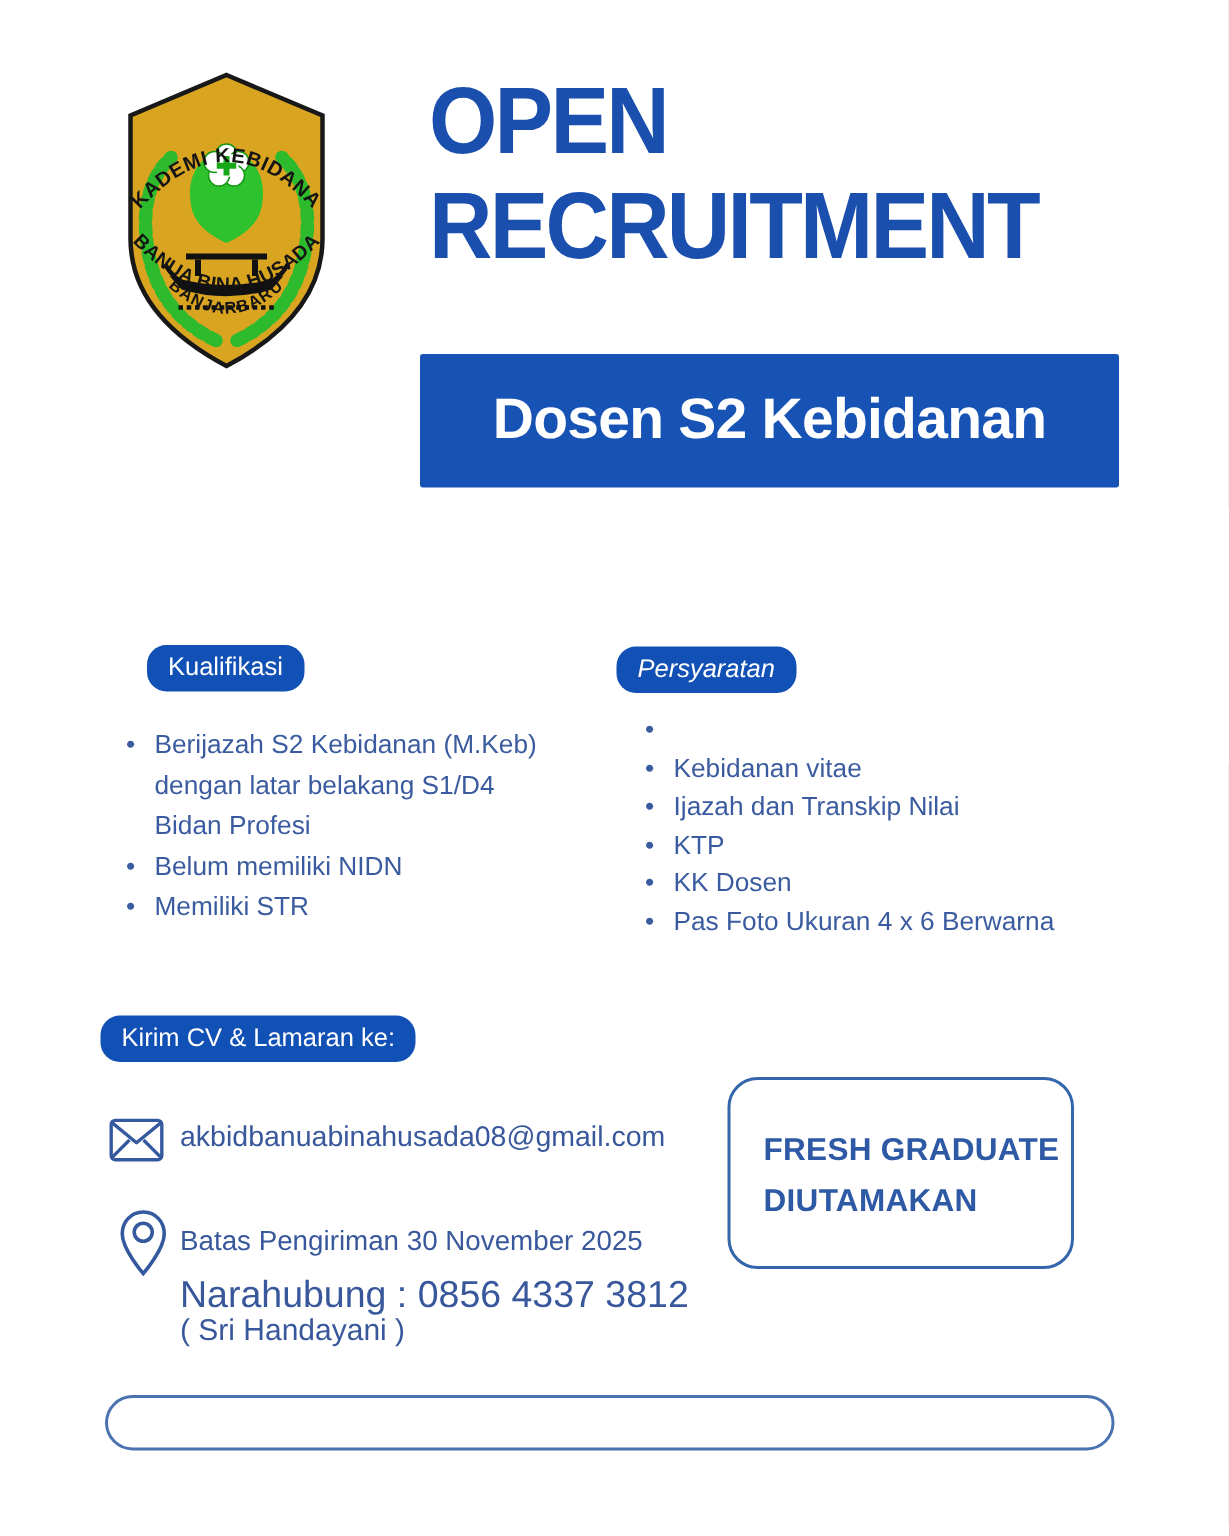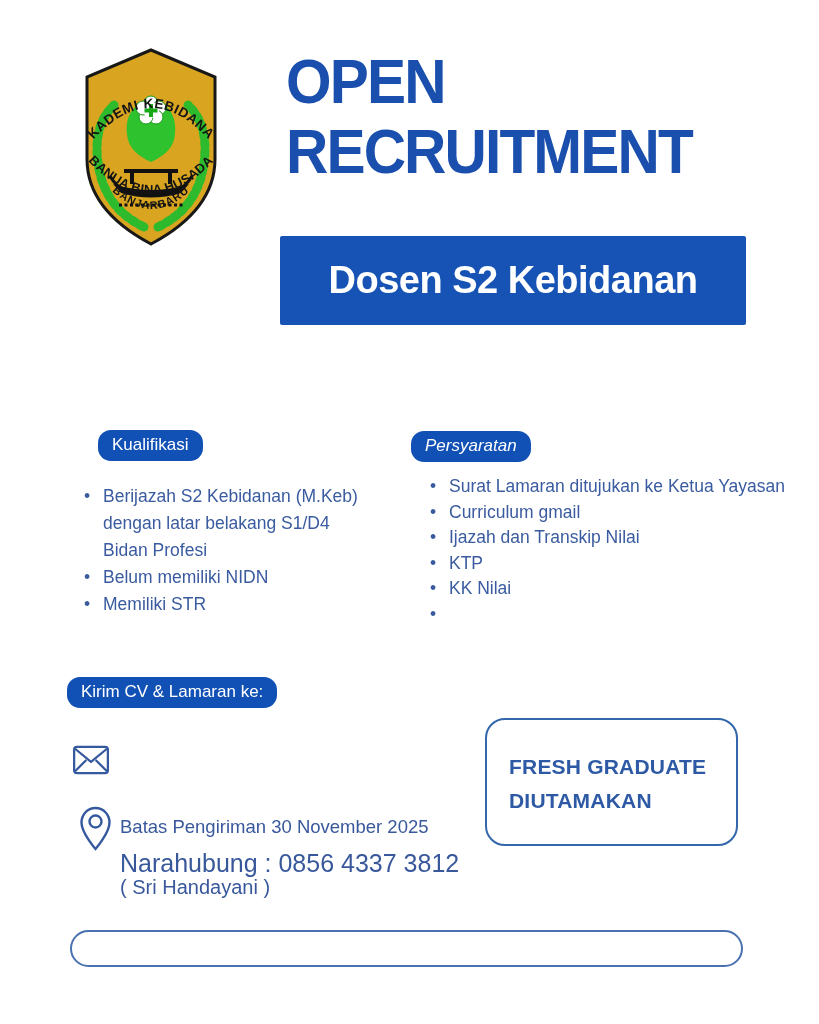--- a/index.html
+++ b/index.html
@@ -35,21 +35,21 @@
   .dot{flex:0 0 19px;color:#3a5b9f;}
   
   .icon-abs{position:absolute;}
   .ctext{position:absolute;color:#39589c;white-space:nowrap;}
   .email-text{left:120px;top:748px;font-size:19px;}
   .deadline-text{left:120px;top:816px;font-size:18.5px;}
   .phone-text{left:120px;top:849px;font-size:25px;}
   .name-text{left:120px;top:876px;font-size:20px;}
   
   .fresh-box{
-    position:absolute;left:485px;top:718px;width:253px;height:128px;
+    position:absolute;left:485px;top:718px;width:231px;height:128px;
     border:2.5px solid #3466ab;border-radius:20px;box-sizing:border-box;
     color:#2d59a5;font-weight:bold;font-size:21px;line-height:34px;
     padding:30px 0 0 22px;letter-spacing:0.2px;
   }
   
   .bottom-pill{
     position:absolute;left:70px;top:930px;width:673px;height:37px;
     border:2px solid #4a71b0;border-radius:19px;box-sizing:border-box;background:#fff;
   }
 </style>
@@ -132,52 +132,53 @@
       <span>Memiliki STR</span>
     </div>
   </div>
 
   <div class="badge badge-persyaratan">
     <span>Persyaratan</span>
   </div>
   <div class="blist blist-right">
     <div class="bitem">
       <span class="dot">•</span>
-      <span>Surat Lamaran ditujukan ke Ketua Yayasan</span>
     </div>
     <div class="bitem">
       <span class="dot">•</span>
-      <span>Curriculum gmail</span>
+      <span>Kebidanan vitae</span>
     </div>
     <div class="bitem">
       <span class="dot">•</span>
       <span>Ijazah dan Transkip Nilai</span>
     </div>
     <div class="bitem">
       <span class="dot">•</span>
       <span>KTP</span>
     </div>
     <div class="bitem">
       <span class="dot">•</span>
-      <span>KK Nilai</span>
+      <span>KK Dosen</span>
     </div>
     <div class="bitem">
       <span class="dot">•</span>
+      <span>Pas Foto Ukuran 4 x 6 Berwarna</span>
     </div>
   </div>
 
   <div class="badge badge-kirim">
     <span>Kirim CV &amp; Lamaran ke:</span>
   </div>
 
   <svg class="icon-abs" style="left:72px;top:745px;" width="38" height="30" viewBox="0 0 40 32">
     <rect x="2" y="2" width="36" height="28" rx="3" fill="none" stroke="#35599e" stroke-width="2.4"></rect>
     <path d="M3 4 L20 18 L37 4" fill="none" stroke="#35599e" stroke-width="2.4" stroke-linejoin="round"></path>
     <path d="M3 28 L15 16 M37 28 L25 16" fill="none" stroke="#35599e" stroke-width="2.4"></path>
   </svg>
+  <div class="ctext email-text">akbidbanuabinahusada08@gmail.com</div>
 
   <div class="fresh-box">
     <div>FRESH GRADUATE</div>
     <div>DIUTAMAKAN</div>
   </div>
 
   <svg class="icon-abs" style="left:79px;top:806px;" width="33" height="46" viewBox="0 0 33 46">
     <path d="M16.5 2 C8 2 2.5 9 2.5 16.5 C2.5 27 16.5 43 16.5 43 C16.5 43 30.5 27 30.5 16.5 C30.5 9 25 2 16.5 2 Z" fill="none" stroke="#35599e" stroke-width="2.4"></path>
     <circle cx="16.5" cy="15.5" r="6" fill="none" stroke="#35599e" stroke-width="2.4"></circle>
   </svg>

